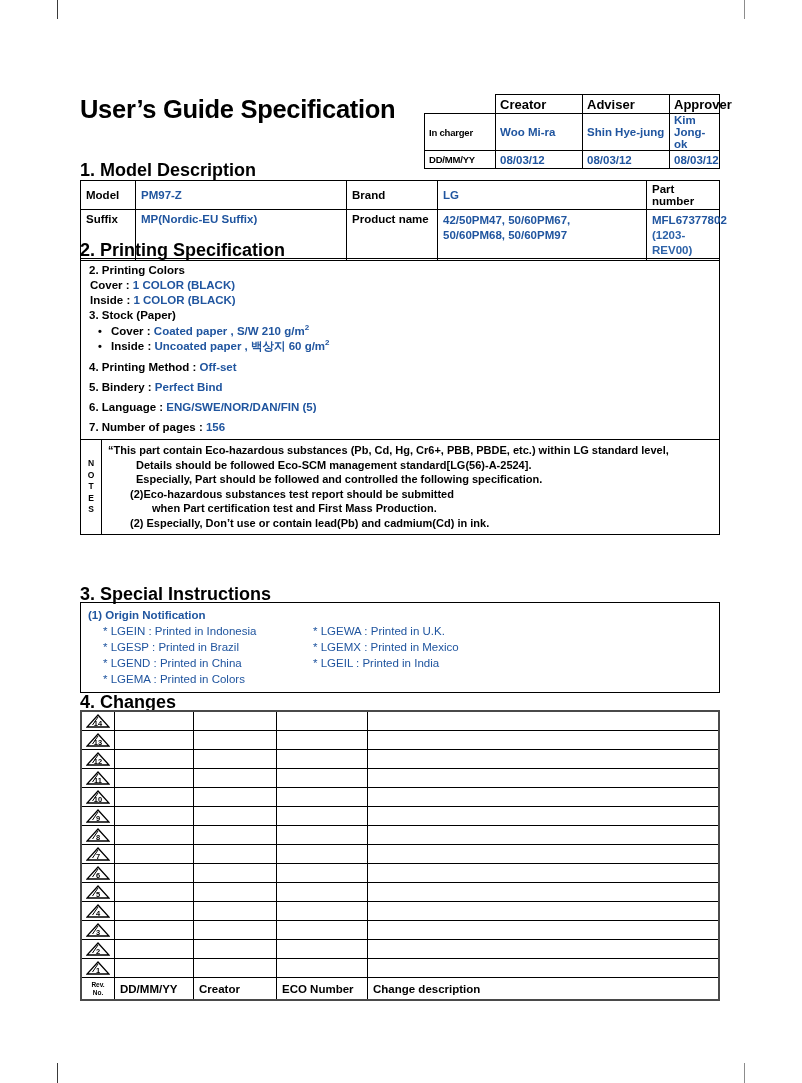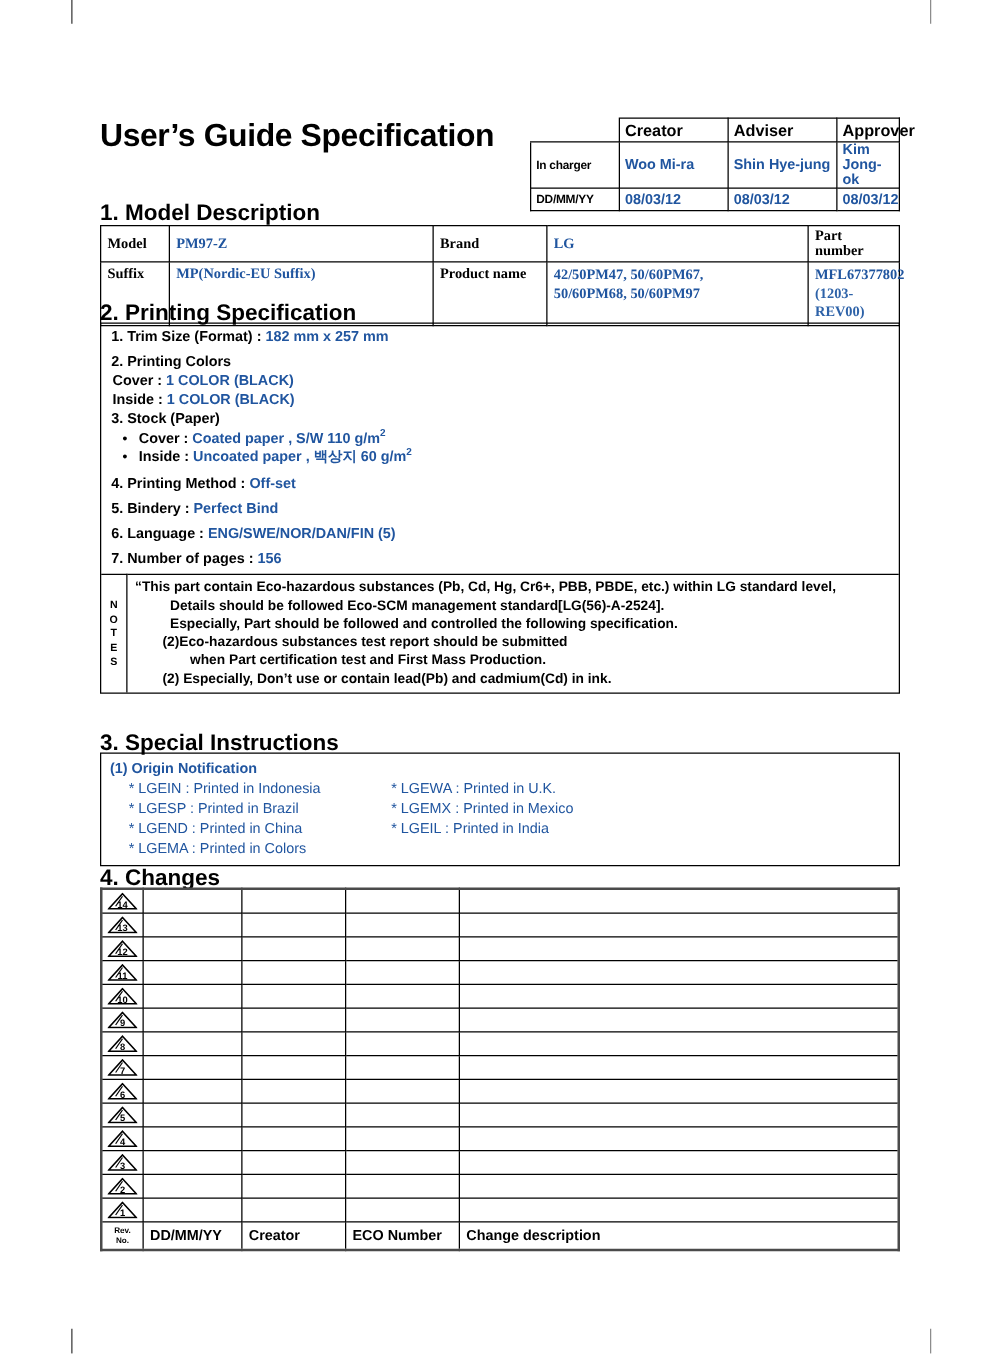--- a/index.html
+++ b/index.html
@@ -80,21 +80,20 @@
     font-weight: bold;
     white-space: nowrap;
   }
 
   
   #model-table {
     position: absolute;
     left: 80px;
     top: 180px;
     width: 640px;
-    font-family: Liberation Serif, serif;
   }
   #model-table td {
     padding: 2px 5px;
     font-size: 11.5px;
     height: 18px;
   }
   #model-table td.tall { height: 36px; vertical-align: top; padding-top: 3px; }
   #model-table .ln { display: block; line-height: 15px; }
 
   
@@ -307,36 +306,33 @@
         <span class="ln blue-light">(1203-REV00)</span>
       </td>
     </tr>
   </tbody>
     </table>
 
   <div class="sec-head" style="left:80px; top:240px;">2. Printing Specification</div>
 
   <div id="print-spec">
 
-    <div class="row">
-      <span>1. Trim Size (Format) : </span><span class="blue">182 mm x 257 mm</span>
-    </div>
 
     <div class="row" style="margin-bottom:2px">2. Printing Colors</div>
     <div class="row sub" style="margin-bottom:2px">
       <span>Cover : </span><span class="blue">1 COLOR (BLACK)</span>
     </div>
     <div class="row sub">
       <span>Inside : </span><span class="blue">1 COLOR (BLACK)</span>
     </div>
 
     <div class="row" style="margin-bottom:0">3. Stock (Paper)</div>
     <ul>
       <li>
-        <span>Cover : </span><span class="blue">Coated paper , S/W 110 g/m</span><sup class="blue">2</sup>
+        <span>Cover : </span><span class="blue">Coated paper , S/W 210 g/m</span><sup class="blue">2</sup>
       </li>
       <li>
         <span>Inside : </span><span class="blue">Uncoated paper , 백상지 60 g/m</span><sup class="blue">2</sup>
       </li>
     </ul>
 
     <div class="row">
       <span>4. Printing Method : </span><span class="blue">Off-set</span>
     </div>
 

